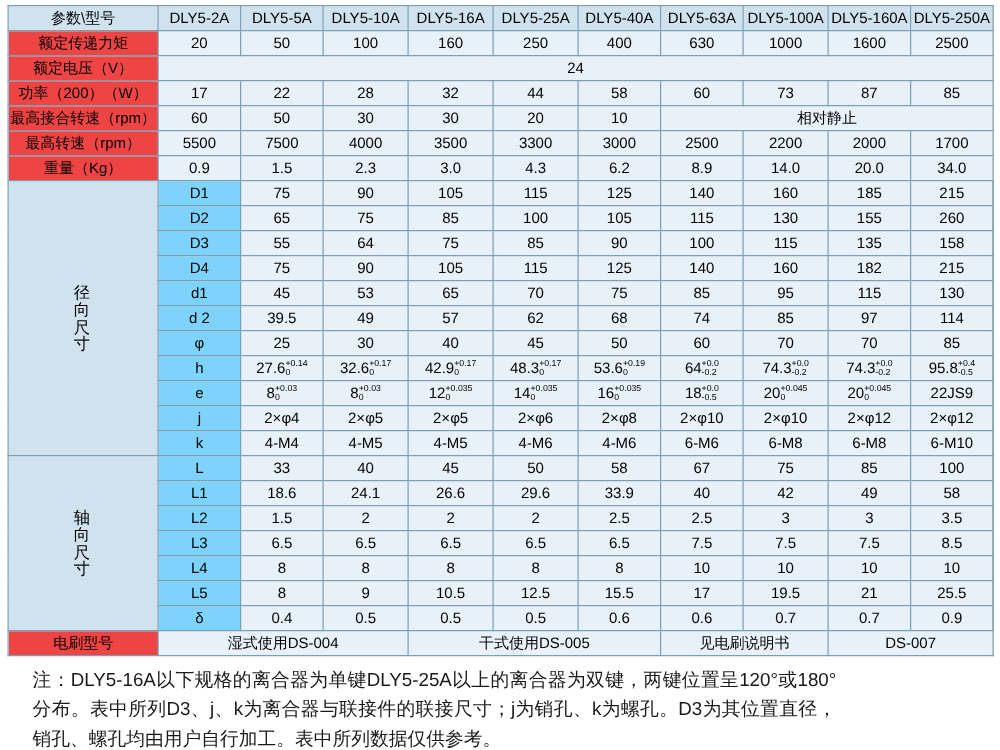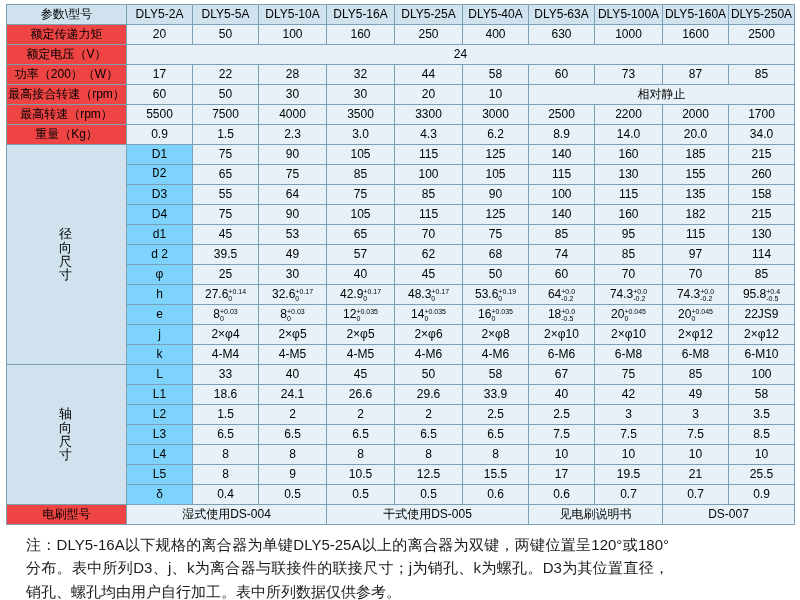--- a/index.html
+++ b/index.html
@@ -148,21 +148,21 @@
           <td class="val">105</td>
           <td class="val">115</td>
           <td class="val">125</td>
           <td class="val">140</td>
           <td class="val">160</td>
           <td class="val">185</td>
           <td class="val">215</td>
           <td class="val">250</td>
         </tr>
         <tr>
-          <td class="sub" style="width: 62px; font-family: Liberation Mono, monospace;">D2</td>
+          <td class="sub" style="width: 62px;">D2</td>
           <td class="val">65</td>
           <td class="val">75</td>
           <td class="val">85</td>
           <td class="val">100</td>
           <td class="val">105</td>
           <td class="val">115</td>
           <td class="val">130</td>
           <td class="val">155</td>
           <td class="val">260</td>
           <td class="val">210</td>

